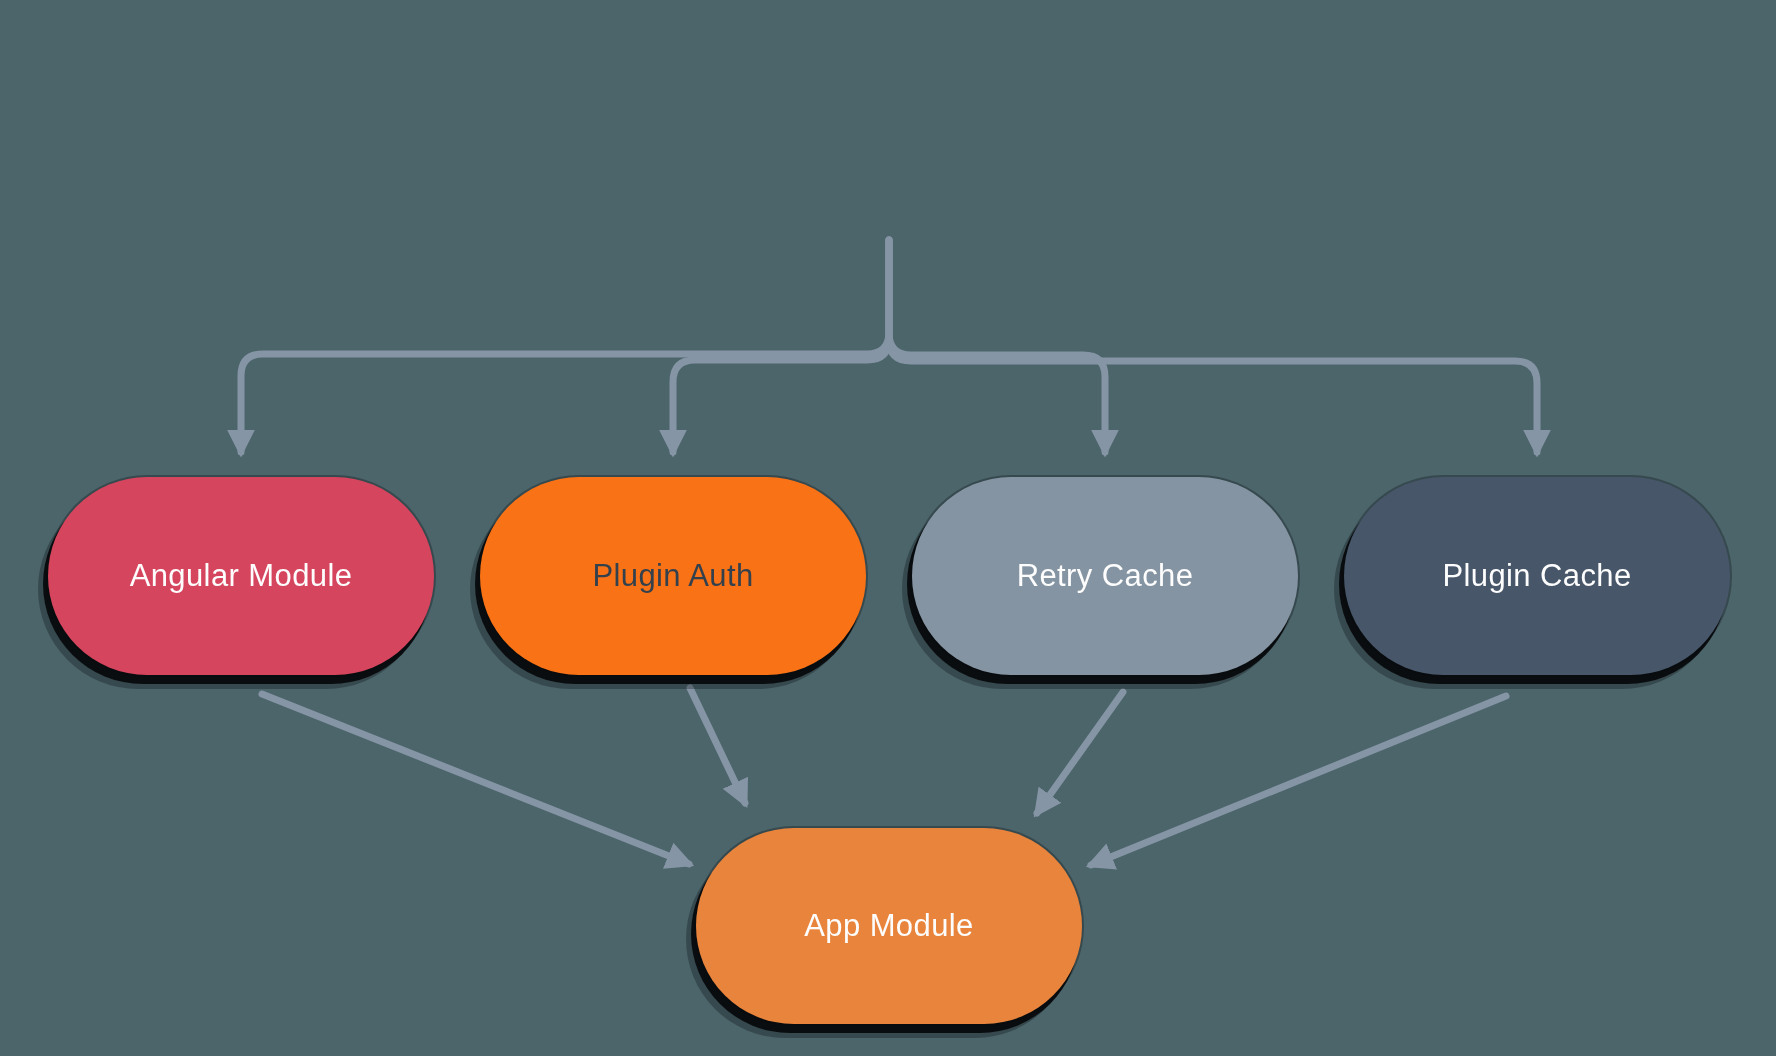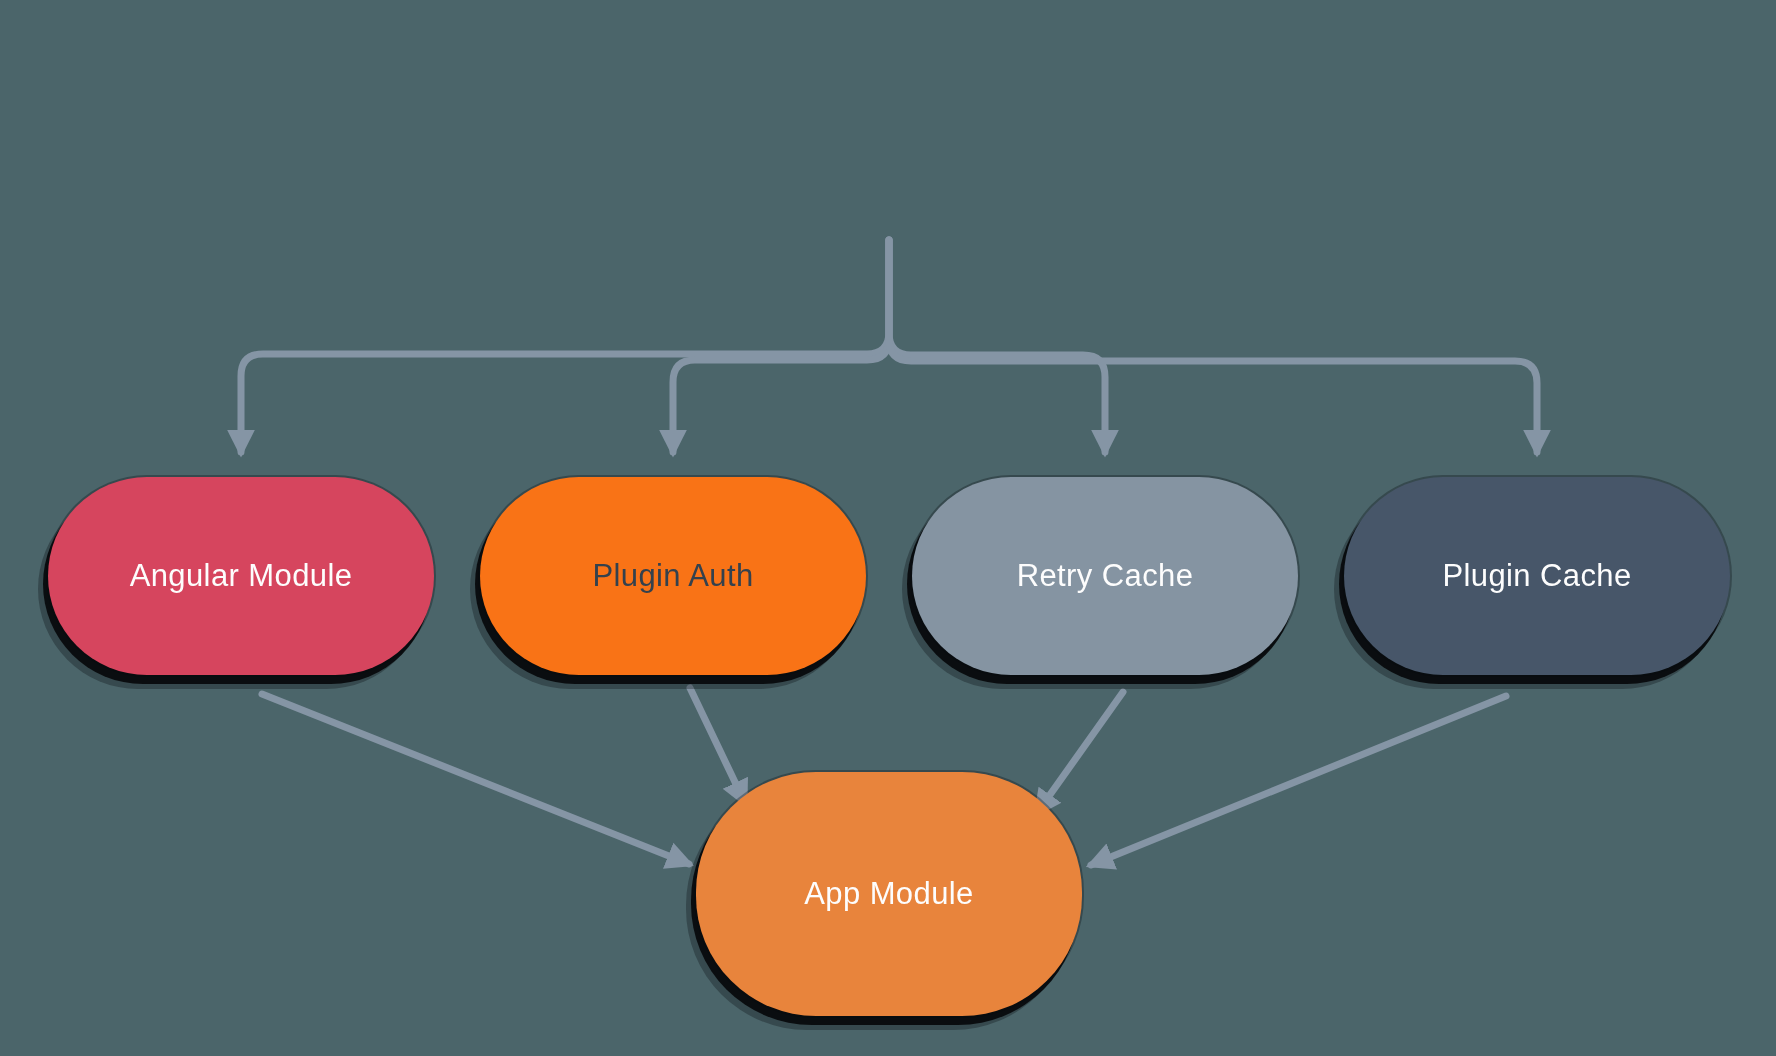--- a/index.html
+++ b/index.html
@@ -45,22 +45,22 @@
     width: 386px; height: 193px;
     border-radius: 10px;
   }
   .pill { border-radius: 120px; }
   .pill-row { top: 477px; width: 386px; height: 198px; }
   #node-angular-module { left: 48px;  }
   #node-plugin-auth    { left: 480px; }
   #node-plugin-cache   { left: 912px; }
   #node-plugin-retry   { left: 1344px;}
   #node-app-module {
-    left: 696px; top: 772px;
-    width: 386px; height: 244px;
+    left: 696px; top: 828px;
+    width: 386px; height: 196px;
   }
 </style>
 </head>
 <body>
 
 <div id="canvas">
 
   <svg id="edges" viewBox="0 0 1776 1056" xmlns="http://www.w3.org/2000/svg">
     <defs>
       <marker id="arrowhead" viewBox="0 0 10 10" refX="8" refY="5" markerUnits="strokeWidth" markerWidth="4" markerHeight="4.6" orient="auto">

